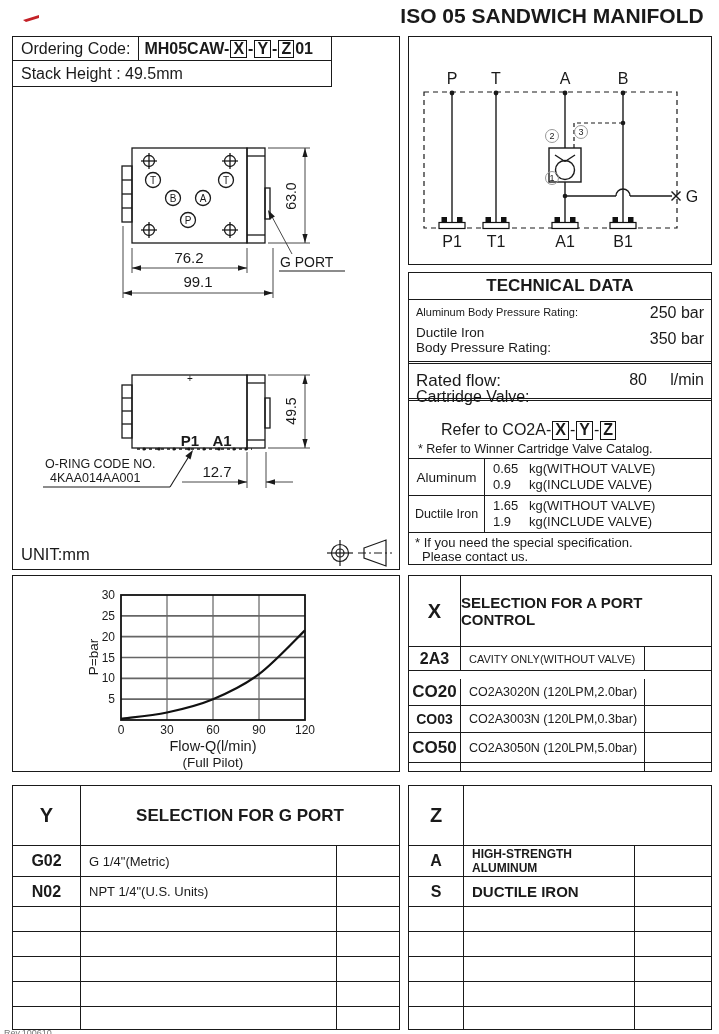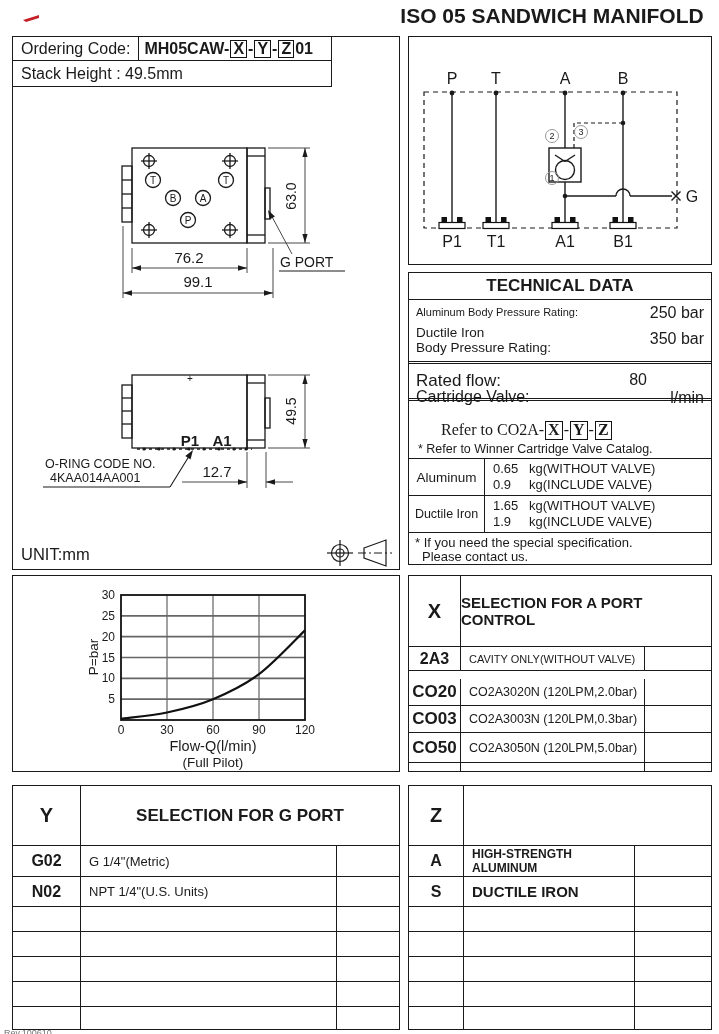--- a/index.html
+++ b/index.html
@@ -287,24 +287,24 @@
 <div class="box" style="left:408px;top:272px;width:304px;height:293px;">
   <div style="height:26px;border-bottom:1.5px solid #1a1a1a;display:flex;align-items:center;justify-content:center;font-weight:700;font-size:17px;">TECHNICAL DATA</div>
   <div class="abs" style="left:7px;top:33px;font-size:11px;">Aluminum Body Pressure Rating:</div>
   <div class="abs" style="right:7px;top:31px;font-size:16px;">250 bar</div>
   <div class="abs" style="left:7px;top:52px;font-size:13.5px;">Ductile Iron</div>
   <div class="abs" style="left:7px;top:67px;font-size:13.5px;">Body Pressure Rating:</div>
   <div class="abs" style="right:7px;top:57px;font-size:16px;">350 bar</div>
   <div class="td-sep" style="top:88px;"></div>
   <div class="abs" style="left:7px;top:98px;font-size:17px;">Rated flow:</div>
   <div class="abs" style="right:64px;top:98px;font-size:16px;">80</div>
-  <div class="abs" style="right:7px;top:116px;font-size:16px;">l/min</div>
+  <div class="abs" style="right:7px;top:98px;font-size:16px;">l/min</div>
   <div class="td-sep" style="top:125px;"></div>
   <div class="abs" style="left:7px;top:115px;font-size:16px;">Cartridge Valve:</div>
-  <div class="abs" style="left:32px;top:148px;font-size:16px;white-space:nowrap;font-family:Liberation Serif, serif;">
+  <div class="abs" style="left:32px;top:148px;font-size:16px;white-space:nowrap;">
     <span>Refer to CO2A-</span><span class="bx">X</span><span>-</span><span class="bx">Y</span><span>-</span><span class="bx">Z</span>
   </div>
   <div class="abs" style="left:9px;top:169px;font-size:12.5px;">* Refer to Winner Cartridge Valve Catalog.</div>
 
   <div class="abs" style="left:0;top:185px;width:100%;border-top:1.5px solid #1a1a1a;border-bottom:1.5px solid #1a1a1a;box-sizing:border-box;">
     <div style="display:flex;height:36px;border-bottom:1px solid #1a1a1a;">
       <div style="width:76px;border-right:1px solid #1a1a1a;display:flex;align-items:center;justify-content:center;font-size:13.5px;box-sizing:border-box;flex:none;">Aluminum</div>
       <div style="flex:1;padding:2px 0 0 8px;font-size:13px;line-height:16px;">
         <div><span class="wt-num">0.65</span><span>kg(WITHOUT VALVE)</span></div>
         <div><span class="wt-num">0.9</span><span>kg(INCLUDE VALVE)</span></div>
@@ -331,21 +331,21 @@
     <div class="t-code" style="width:52px;font-size:16px;">2A3</div>
     <div class="t-desc" style="font-size:11px;">CAVITY ONLY(WITHOUT VALVE)</div>
     <div class="t-end" style="width:67px;"></div>
   </div>
   <div class="t-row" style="height:27px;margin-top:8px;">
     <div class="t-code" style="width:52px;font-size:17px;">CO20</div>
     <div class="t-desc" style="font-size:12.5px;">CO2A3020N (120LPM,2.0bar)</div>
     <div class="t-end" style="width:67px;"></div>
   </div>
   <div class="t-row" style="height:27px;">
-    <div class="t-code" style="width:52px;font-size:17px;">CO03</div>
+    <div class="t-code" style="width:52px;font-size:14px;">CO03</div>
     <div class="t-desc" style="font-size:12.5px;">CO2A3003N (120LPM,0.3bar)</div>
     <div class="t-end" style="width:67px;"></div>
   </div>
   <div class="t-row" style="height:30px;">
     <div class="t-code" style="width:52px;font-size:17px;">CO50</div>
     <div class="t-desc" style="font-size:12.5px;">CO2A3050N (120LPM,5.0bar)</div>
     <div class="t-end" style="width:67px;"></div>
   </div>
   <div class="t-row" style="flex:1;">
     <div class="t-code" style="width:52px;"></div>

